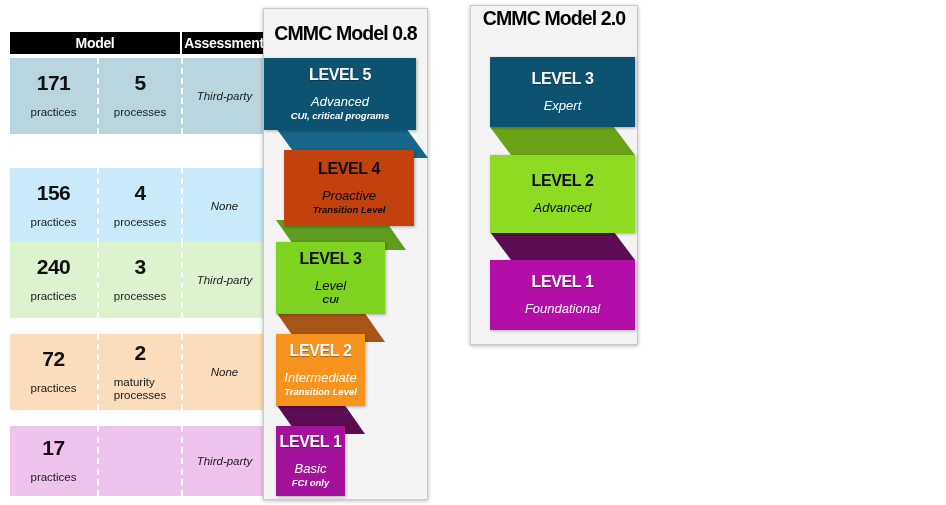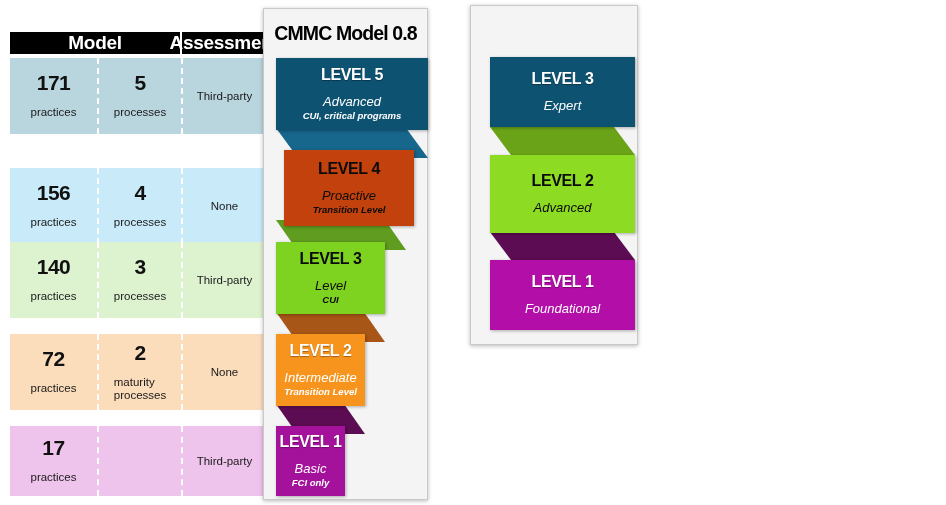--- a/index.html
+++ b/index.html
@@ -19,34 +19,34 @@
   .cell-txt { font-size: 11.5px; color:#1a1a1a; line-height: 1.25; }
 
   
   #left-table { position:absolute; left:0; top:0; width:270px; height:505px; }
 
   .hdr-bar {
     position:absolute; background:#000; height:22px;
     display:flex; align-items:center; justify-content:center;
   }
   .hdr-bar span {
-    color:#fff; font-size:19px; font-weight:bold; letter-spacing:-0.3px;
+    color:#fff; font-size:14px; font-weight:bold; letter-spacing:-0.3px;
   }
   #l-hdr-model { left:10px; top:32px; width:170px; }
   #l-hdr-assess { left:182px; top:32px; width:84px; }
 
   .l-row { position:absolute; left:10px; width:256px; display:flex; }
   .l-cell {
     display:flex; flex-direction:column; align-items:center; justify-content:center;
     text-align:left; padding:4px 3px;
   }
   .l-c1 { width:87px; }
   .l-c2 { width:86px; border-left:2px dashed rgba(255,255,255,.95);
           border-right:2px dashed rgba(255,255,255,.95); }
-  .l-c3 { width:83px; }
+  .l-c3 { width:83px;font-style:italic; }
 
   
   #card1 {
     position:absolute; left:263px; top:8px; width:165px; height:492px;
     background:#f4f4f4; border:1px solid #c9c9c9;
     box-shadow: 0 1px 4px rgba(0,0,0,.28);
   }
   #card1-title {
     position:absolute; left:263px; top:22px; width:165px;
     text-align:center; font-size:19.5px; font-weight:bold; color:#000;
@@ -125,21 +125,21 @@
         <div class="big-num">4</div>
         <div class="sub-lbl multiline">processes</div>
       </div>
       <div class="l-cell l-c3">
         <div class="cell-txt">None</div>
       </div>
     </div>
 
     <div class="l-row" id="l-row-2" style="top: 242px; height: 76px; background: rgb(221, 242, 207);">
       <div class="l-cell l-c1">
-        <div class="big-num">140</div>
+        <div class="big-num">240</div>
         <div class="sub-lbl">practices</div>
       </div>
       <div class="l-cell l-c2">
         <div class="big-num">3</div>
         <div class="sub-lbl multiline">processes</div>
       </div>
       <div class="l-cell l-c3">
         <div class="cell-txt">Third-party</div>
       </div>
     </div>
@@ -182,21 +182,21 @@
   <svg class="ribbon" id="l-rib-1" style="left:276px; top:220px; width:130px; height:30px;" viewBox="0 0 130 30" preserveAspectRatio="none">
     <polygon points="0,0 109,0 130,30 21,30" fill="#5f9c1f"></polygon>
   </svg>
   <svg class="ribbon" id="l-rib-2" style="left:276px; top:312px; width:109px; height:30px;" viewBox="0 0 109 30" preserveAspectRatio="none">
     <polygon points="0,0 88,0 109,30 21,30" fill="#a85617"></polygon>
   </svg>
   <svg class="ribbon" id="l-rib-3" style="left:276px; top:404px; width:89px; height:30px;" viewBox="0 0 89 30" preserveAspectRatio="none">
     <polygon points="0,0 68,0 89,30 21,30" fill="#5c0c52"></polygon>
   </svg>
 
-  <div class="lvl" id="l-lvl-0" style="left: 276px; top: 58px; width: 152px; height: 72px; background: rgb(14, 82, 114); text-align: right;">
+  <div class="lvl" id="l-lvl-0" style="left: 264px; top: 58px; width: 152px; height: 72px; background: rgb(14, 82, 114); text-align: right;">
     <div class="l-name">LEVEL 5</div>
     <div class="l-desc">Advanced</div>
     <div class="l-note">CUI, critical programs</div>
   </div>
 
   <div class="lvl dark-txt" id="l-lvl-1" style="left: 284px; top: 150px; width: 130px; height: 76px; background: #c2410c;">
     <div class="l-name">LEVEL 4</div>
     <div class="l-desc">Proactive</div>
     <div class="l-note">Transition Level</div>
   </div>
@@ -224,20 +224,21 @@
     
 
     
 
     
 
     
   </div>
 
   <div id="card2"></div>
+  <div id="card2-title">CMMC Model 2.0</div>
 
   <svg class="ribbon" id="r-rib-0" style="left:490px; top:127px; width:145px; height:28px;" viewBox="0 0 145 28" preserveAspectRatio="none">
     <polygon points="0,0 124,0 145,28 21,28" fill="#6aa317"></polygon>
   </svg>
   <svg class="ribbon" id="r-rib-1" style="left:490px; top:232px; width:145px; height:28px;" viewBox="0 0 145 28" preserveAspectRatio="none">
     <polygon points="0,0 124,0 145,28 21,28" fill="#5c0c52"></polygon>
   </svg>
 
   <div class="lvl" id="r-lvl-0" style="left: 490px; top: 57px; width: 145px; height: 70px; background: rgb(14, 82, 114);">
     <div class="l-name">LEVEL 3</div>

